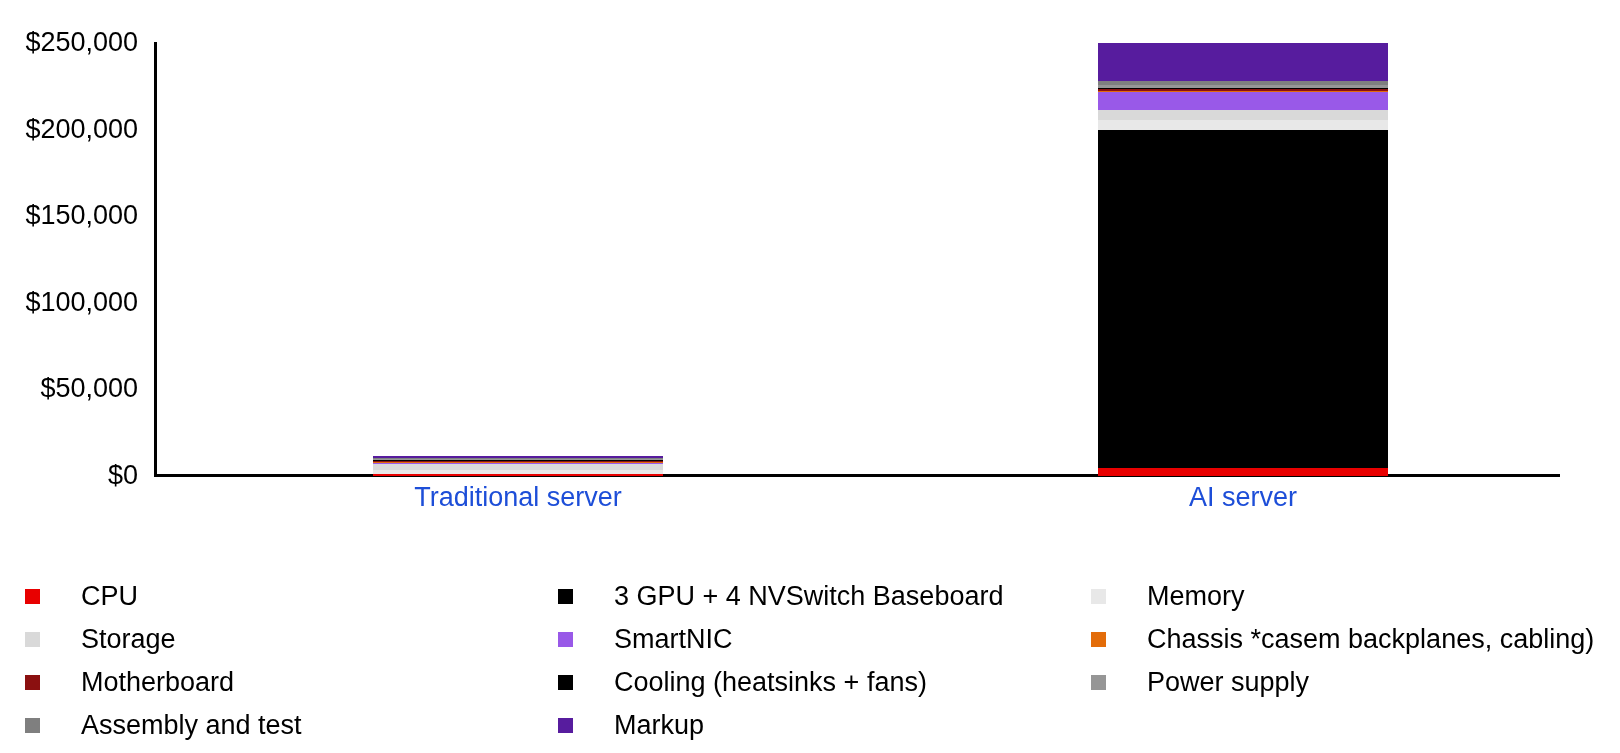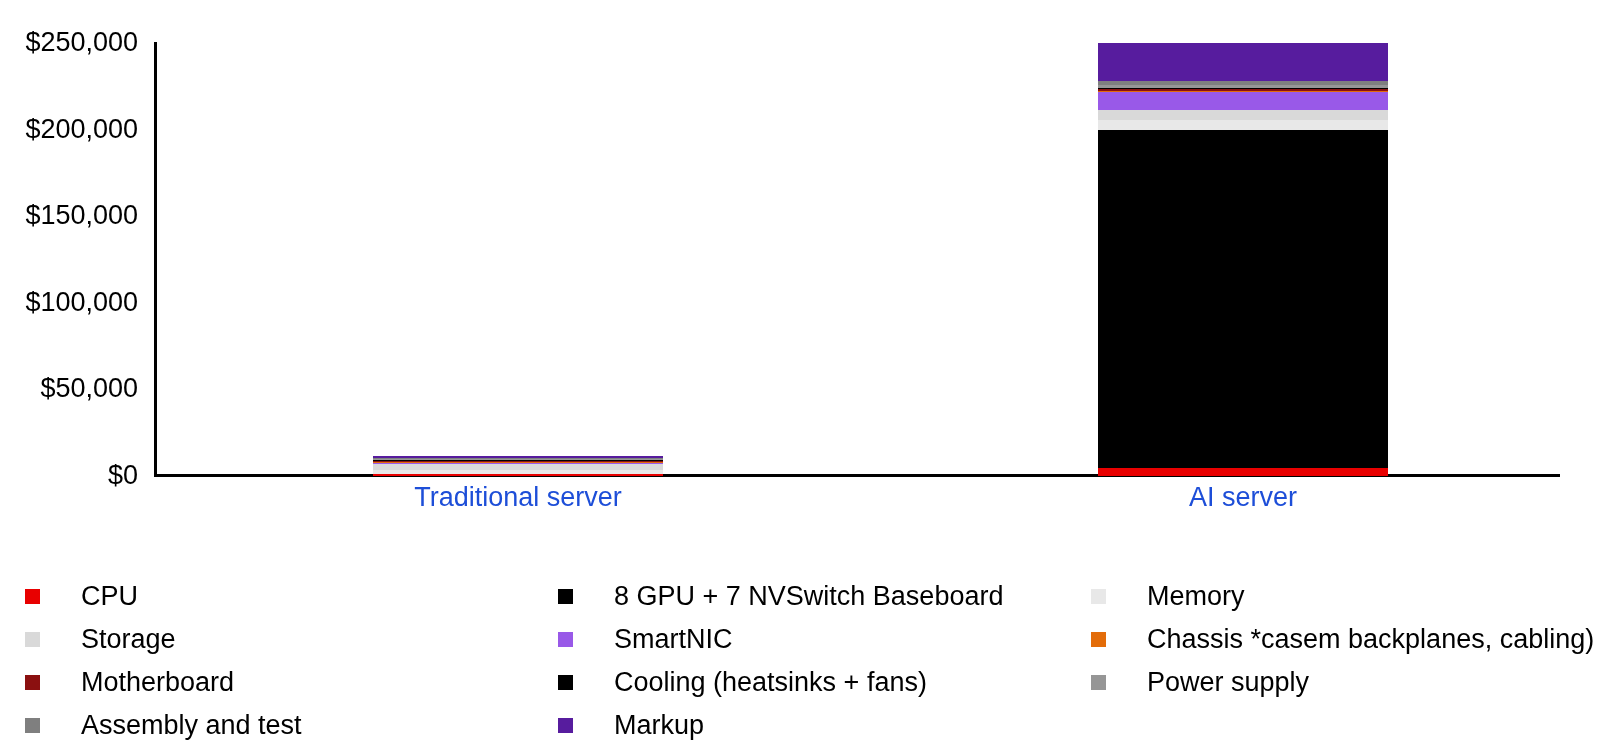--- a/index.html
+++ b/index.html
@@ -87,21 +87,21 @@
       <div class="cat-label" style="left: 518px; top: 482px;">Traditional server</div>
       <div class="cat-label" style="left: 1243px; top: 482px;">AI server</div>
     </div>
   <div id="legend">
       <div class="legend-item" style="left: 25px; top: 583px;">
         <span class="legend-swatch" style="background: rgb(232, 0, 0);"></span>
         <span class="legend-label">CPU</span>
       </div>
       <div class="legend-item" style="left: 558px; top: 583px;">
         <span class="legend-swatch" style="background: rgb(0, 0, 0);"></span>
-        <span class="legend-label">8 GPU + 7 NVSwitch Baseboard</span>
+        <span class="legend-label">3 GPU + 4 NVSwitch Baseboard</span>
       </div>
       <div class="legend-item" style="left: 1091px; top: 583px;">
         <span class="legend-swatch" style="background: rgb(232, 232, 232);"></span>
         <span class="legend-label">Memory</span>
       </div>
       <div class="legend-item" style="left: 25px; top: 626px;">
         <span class="legend-swatch" style="background: rgb(217, 217, 217);"></span>
         <span class="legend-label">Storage</span>
       </div>
       <div class="legend-item" style="left: 558px; top: 626px; text-align: right;">

